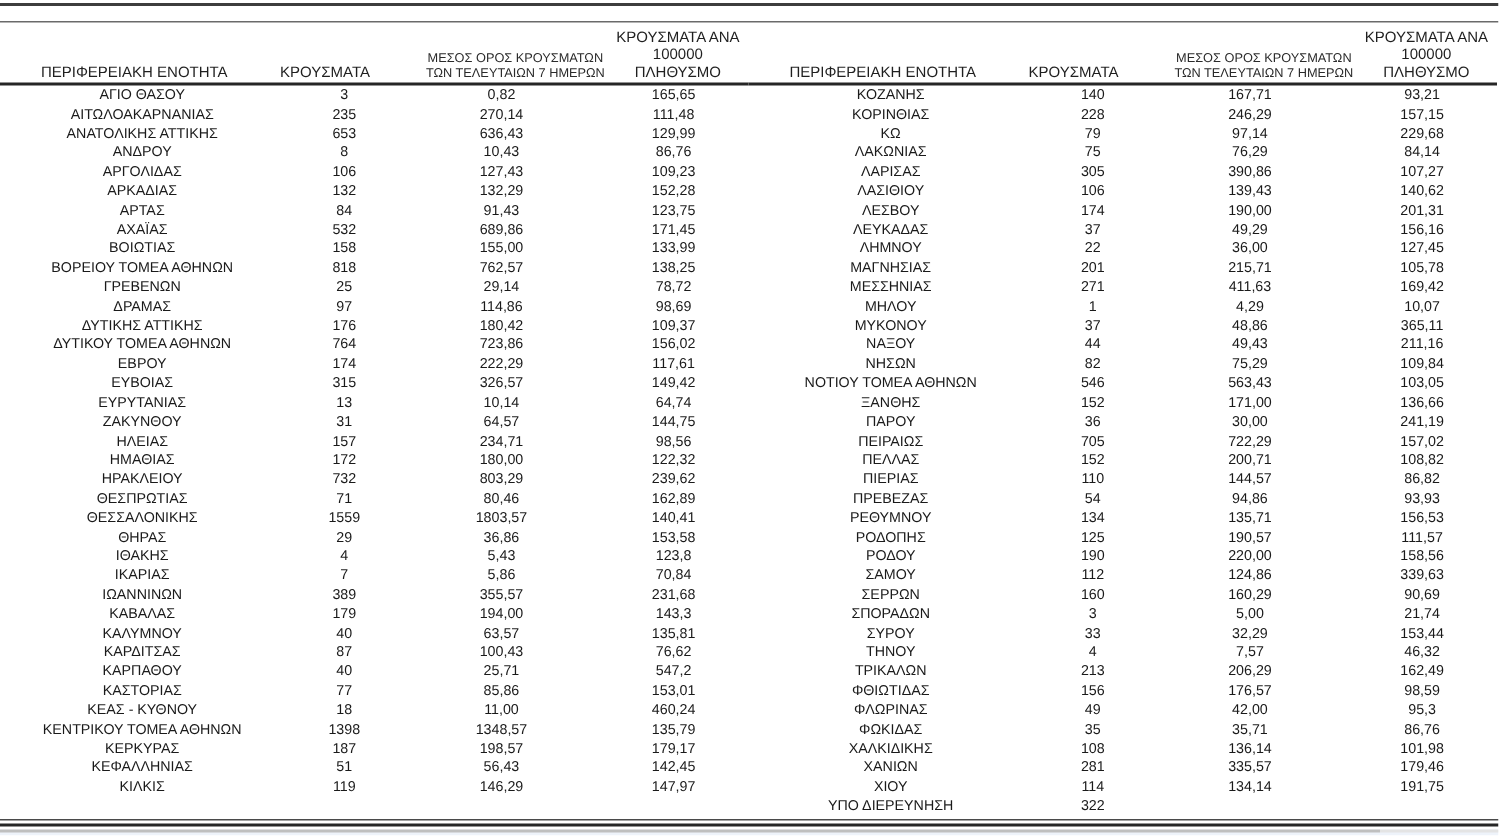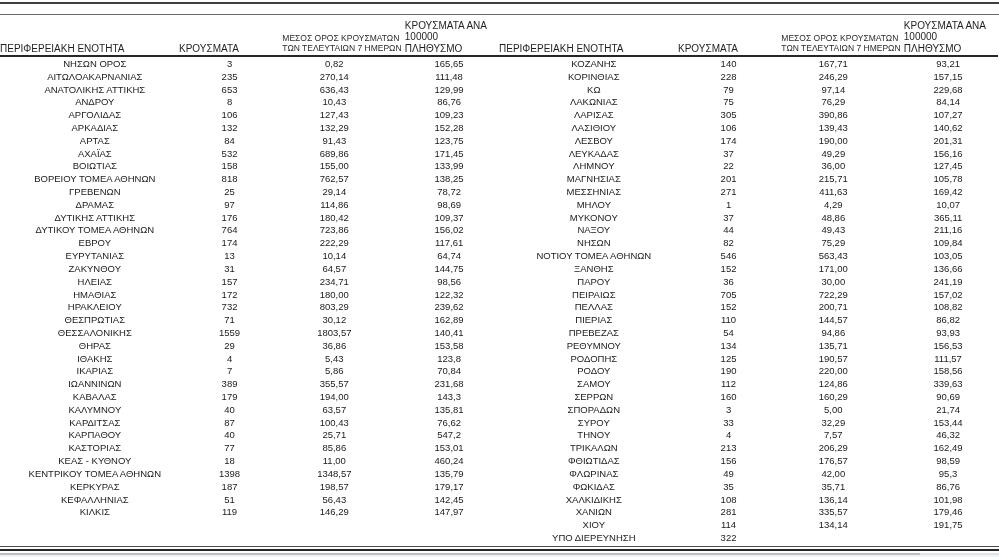--- a/index.html
+++ b/index.html
@@ -7,21 +7,21 @@
               font-family:"Liberation Sans","DejaVu Sans",sans-serif; color:#1f1f1f; }
   .page { position:relative; width:999px; height:557px; }
 
   .rule-top-1 { position:absolute; top:2px; left:0; width:999px; height:2px; background:#3d3d3d; }
   .rule-top-2 { position:absolute; top:14px; left:0; width:999px; height:1px; background:#6a6a6a; }
 
   .tables { position:absolute; top:17px; left:0; width:999px; display:flex; }
   .tbl { width:49.95%; }
 
   .thead { display:flex; align-items:flex-end; height:40px; border-bottom:2px solid #262626; padding-bottom:1px; }
-  .th { line-height:1.15; font-size:10px; color:#1f1f1f; }
+  .th { text-align:center; line-height:1.15; font-size:10px; color:#1f1f1f; }
   .th.small { font-size:8.5px; color:#2a2a2a;margin-left:28px; }
   .c0 { width:38%; }
   .c1 { width:16%; }
   .c2 { width:26%; }
   .c3 { width:20%; }
 
   .tbody .tr { display:flex; align-items:center; height:12.82px; }
   .td { text-align:center; font-size:9.5px; white-space:nowrap; overflow:hidden; color:#1a1a1a; }
 
   .rule-bot-1 { position:absolute; top:546px; left:0; width:999px; height:1px; background:#4a4a4a; }
@@ -48,21 +48,21 @@
           <div>ΜΕΣΟΣ ΟΡΟΣ ΚΡΟΥΣΜΑΤΩΝ</div>
           <div>ΤΩΝ ΤΕΛΕΥΤΑΙΩΝ 7 ΗΜΕΡΩΝ</div>
         </div>
         <div class="th c3">
           <div>ΚΡΟΥΣΜΑΤΑ ΑΝΑ 100000</div>
           <div>ΠΛΗΘΥΣΜΟ</div>
         </div>
       </div>
       <div class="tbody">
           <div class="tr">
-            <div class="td c0">ΝΗΣΩΝ ΟΡΟΣ</div>
+            <div class="td c0">ΑΓΙΟ ΘΑΣΟΥ</div>
             <div class="td c1">3</div>
             <div class="td c2">0,82</div>
             <div class="td c3">165,65</div>
           </div>
           <div class="tr">
             <div class="td c0">ΑΙΤΩΛΟΑΚΑΡΝΑΝΙΑΣ</div>
             <div class="td c1">235</div>
             <div class="td c2">270,14</div>
             <div class="td c3">111,48</div>
           </div>
@@ -138,20 +138,26 @@
             <div class="td c2">723,86</div>
             <div class="td c3">156,02</div>
           </div>
           <div class="tr">
             <div class="td c0">ΕΒΡΟΥ</div>
             <div class="td c1">174</div>
             <div class="td c2">222,29</div>
             <div class="td c3">117,61</div>
           </div>
           <div class="tr">
+            <div class="td c0">ΕΥΒΟΙΑΣ</div>
+            <div class="td c1">315</div>
+            <div class="td c2">326,57</div>
+            <div class="td c3">149,42</div>
+          </div>
+          <div class="tr">
             <div class="td c0">ΕΥΡΥΤΑΝΙΑΣ</div>
             <div class="td c1">13</div>
             <div class="td c2">10,14</div>
             <div class="td c3">64,74</div>
           </div>
           <div class="tr">
             <div class="td c0">ΖΑΚΥΝΘΟΥ</div>
             <div class="td c1">31</div>
             <div class="td c2">64,57</div>
             <div class="td c3">144,75</div>
@@ -170,21 +176,21 @@
           </div>
           <div class="tr">
             <div class="td c0">ΗΡΑΚΛΕΙΟΥ</div>
             <div class="td c1">732</div>
             <div class="td c2">803,29</div>
             <div class="td c3">239,62</div>
           </div>
           <div class="tr">
             <div class="td c0">ΘΕΣΠΡΩΤΙΑΣ</div>
             <div class="td c1">71</div>
-            <div class="td c2">30,12</div>
+            <div class="td c2">80,46</div>
             <div class="td c3">162,89</div>
           </div>
           <div class="tr">
             <div class="td c0">ΘΕΣΣΑΛΟΝΙΚΗΣ</div>
             <div class="td c1">1559</div>
             <div class="td c2">1803,57</div>
             <div class="td c3">140,41</div>
           </div>
           <div class="tr">
             <div class="td c0">ΘΗΡΑΣ</div>

